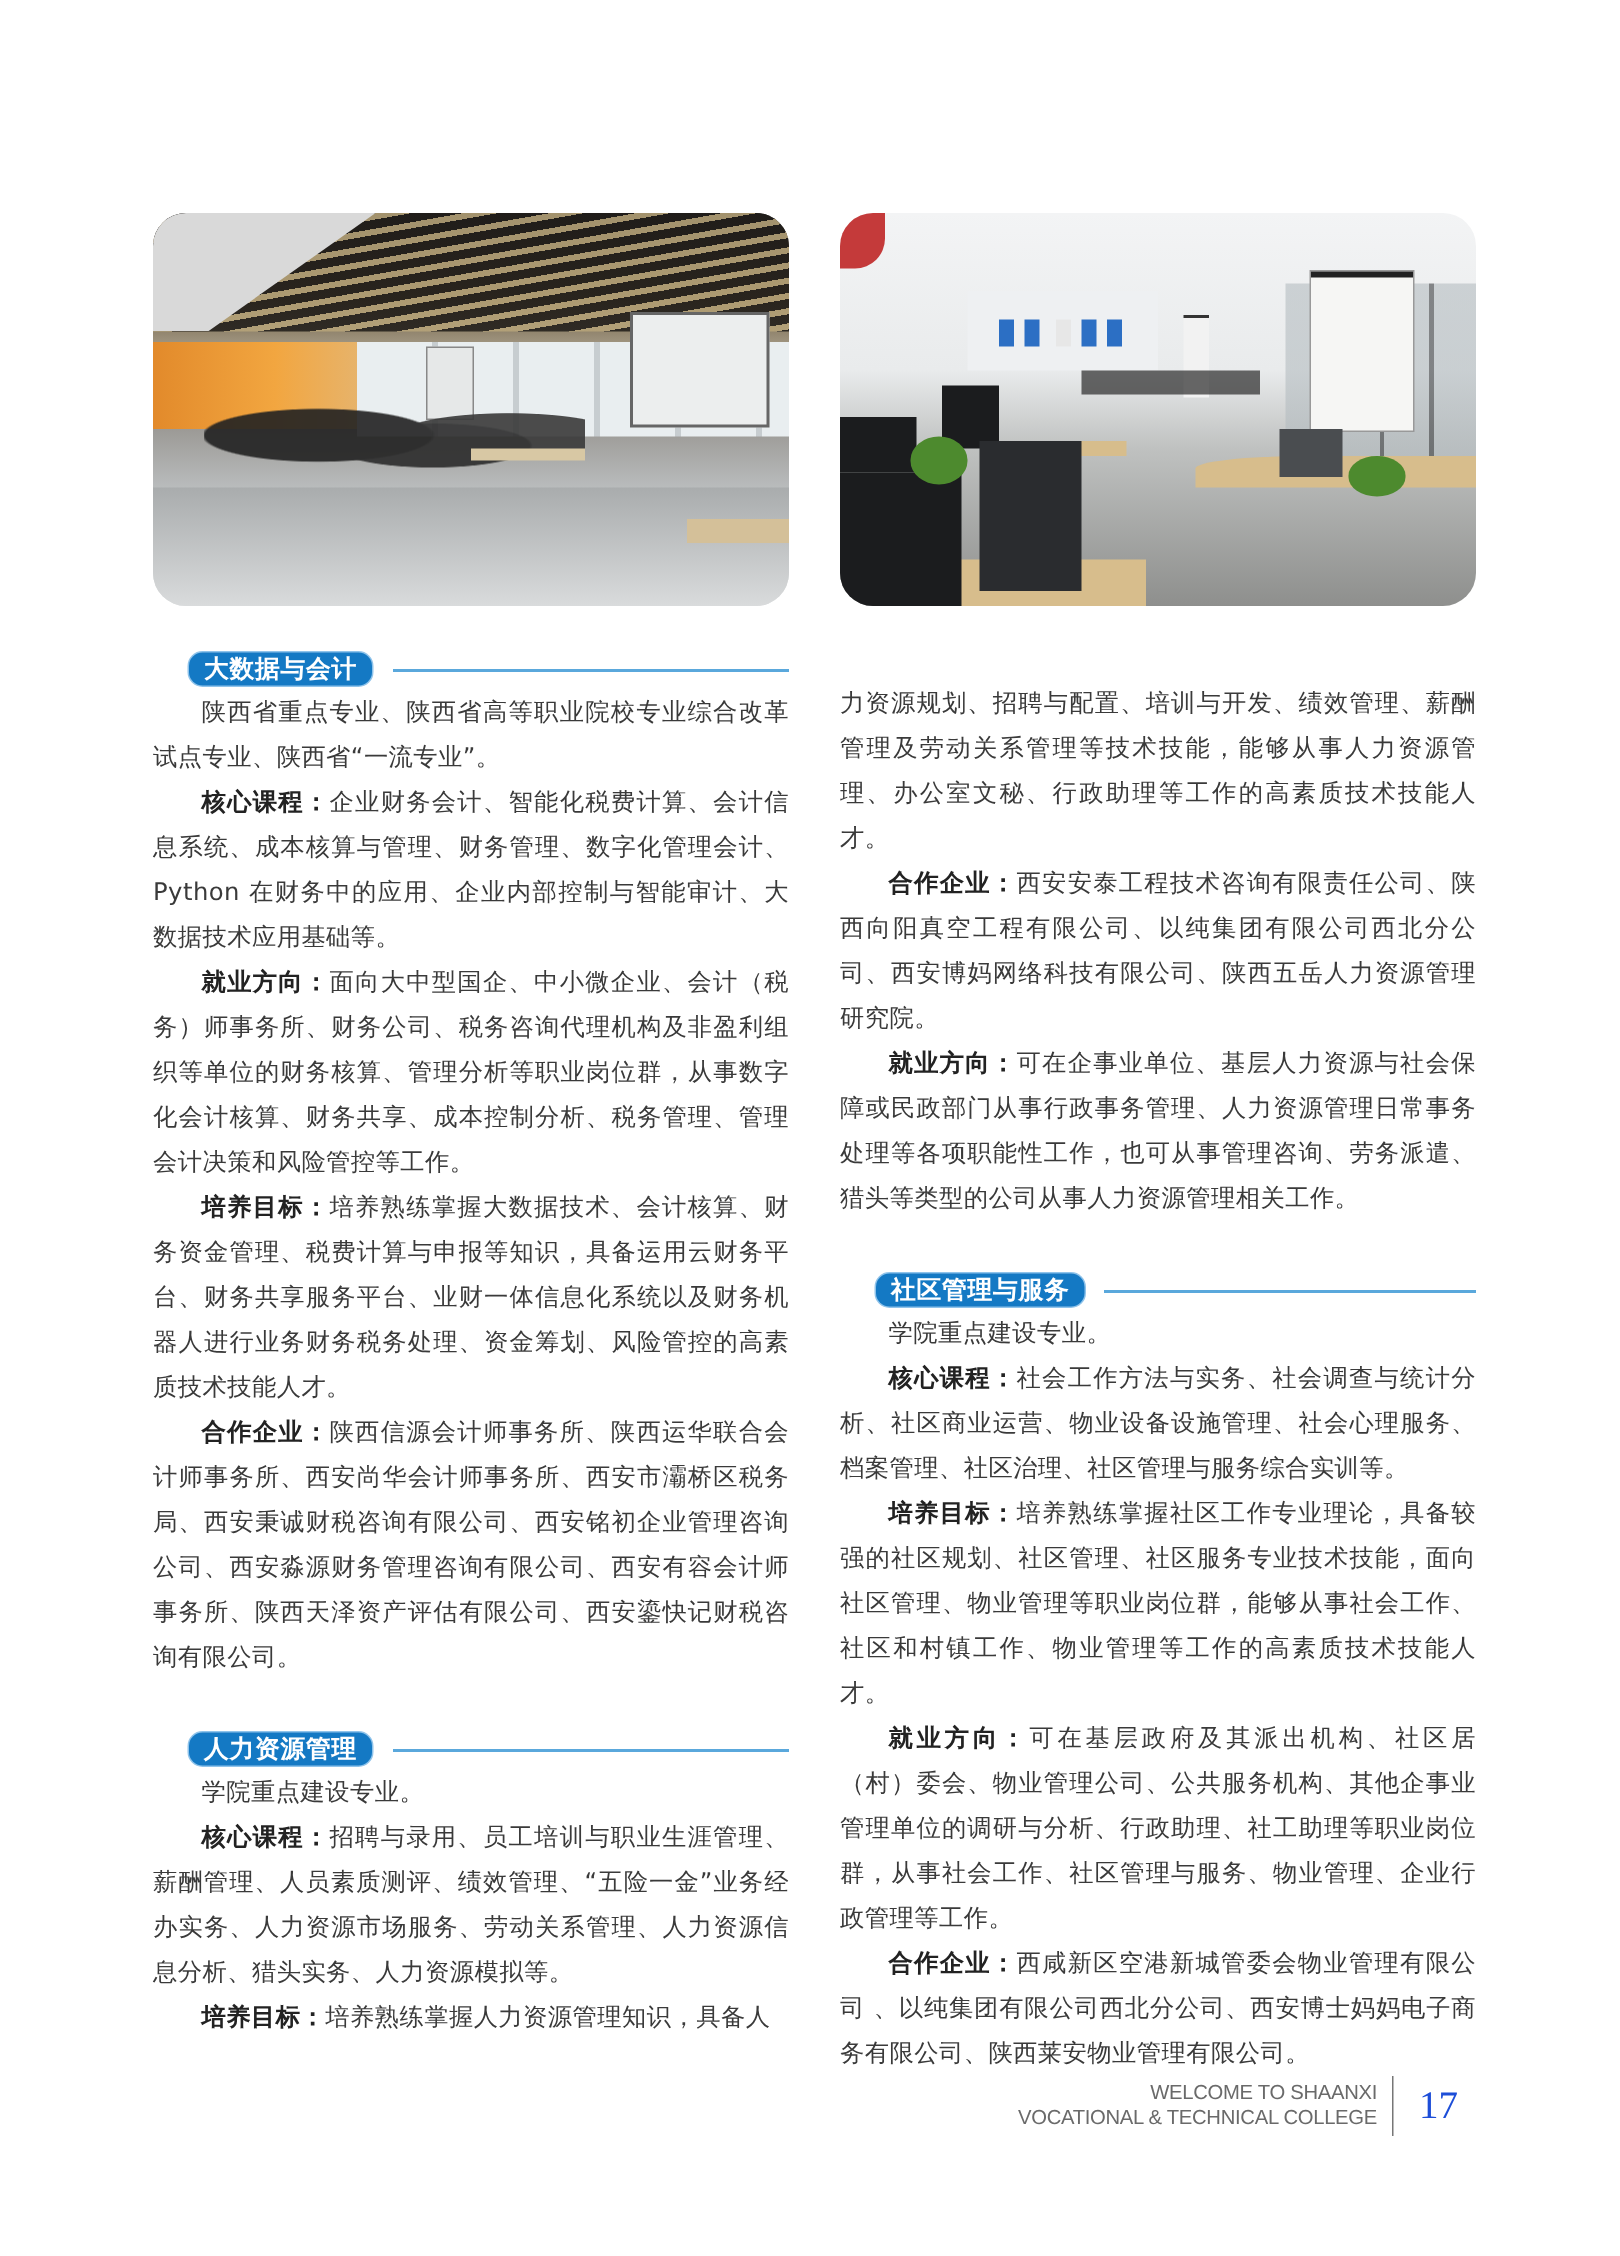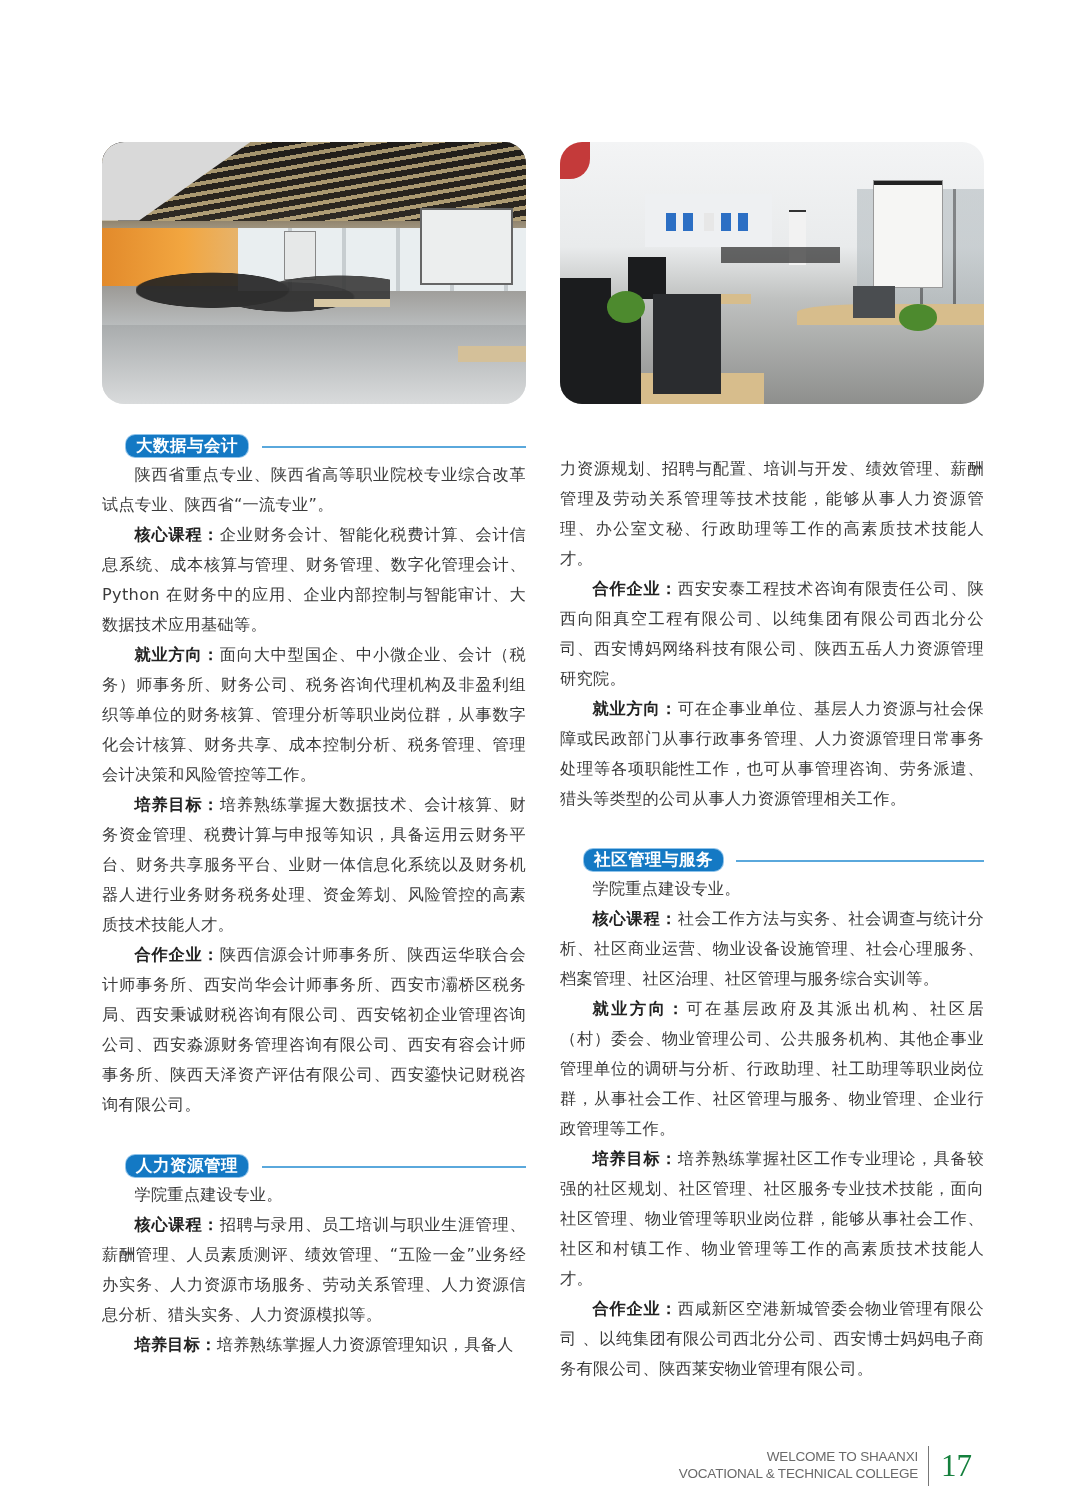--- a/index.html
+++ b/index.html
@@ -60,26 +60,26 @@
     position: absolute; left: 24px; top: 5px; height: 22px; padding: 0 10px;
     background: #1479c4; color: #fff; font-weight: bold; font-size: 16.5px; line-height: 22px;
     border-radius: 9px; letter-spacing: 0.5px; box-shadow: 0 0 0 1px #8fc3ea;
   }
   .sec-head .rule { position: absolute; right: 0; top: 16px; height: 1.5px; background: #5aa8dc; }
   p.para { margin: 0; text-indent: 2em; text-align: justify; }
   p.para.noindent { text-indent: 0; }
   p.para b { color: #222; font-weight: bold; }
   .spacer { height: 30px; }
 
-  .footer { position: absolute; top: 1446px; left: 640px; width: 340px; height: 40px; }
+  .footer { position: absolute; top: 1384px; left: 640px; width: 340px; height: 40px; }
   .footer .lines { position: absolute; right: 62px; top: 2px; text-align: right; font-size: 13.5px; line-height: 17px;
         color: #6a6a6a; font-family: "Liberation Sans", sans-serif; letter-spacing: -0.2px; }
   .footer .vbar { position: absolute; right: 51px; top: 0; width: 1px; height: 40px; background: #777; }
-  .footer .num { position: absolute; right: 8px; top: 0; font-size: 31px; line-height: 40px;
-        font-family: "Liberation Serif", serif; color: #15803d; }
+  .footer .num { position: absolute; right: 8px; top: 0; font-size: 26px; line-height: 40px;
+        font-family: "Liberation Serif", serif; color: #1d4ed8; }
 </style>
 </head>
 <body>
 
 <div class="photo left">
   <div class="p1">
     <div class="ceil"></div>
     <div class="ceil-light"></div>
     <div class="wall"></div>
     <div class="windows"></div>
@@ -141,22 +141,22 @@
   <p class="para noindent">力资源规划、招聘与配置、培训与开发、绩效管理、薪酬管理及劳动关系管理等技术技能，能够从事人力资源管理、办公室文秘、行政助理等工作的高素质技术技能人才。</p>
   <p class="para"><b>合作企业：</b><span>西安安泰工程技术咨询有限责任公司、陕西向阳真空工程有限公司、以纯集团有限公司西北分公司、西安博妈网络科技有限公司、陕西五岳人力资源管理研究院。</span></p>
   <p class="para"><b>就业方向：</b><span>可在企事业单位、基层人力资源与社会保障或民政部门从事行政事务管理、人力资源管理日常事务处理等各项职能性工作，也可从事管理咨询、劳务派遣、猎头等类型的公司从事人力资源管理相关工作。</span></p>
   <div class="spacer"></div>
   <div class="sec-head">
     <span class="badge">社区管理与服务</span>
     <span class="rule" style="left:176px"></span>
   </div>
   <p class="para">学院重点建设专业。</p>
   <p class="para"><b>核心课程：</b><span>社会工作方法与实务、社会调查与统计分析、社区商业运营、物业设备设施管理、社会心理服务、档案管理、社区治理、社区管理与服务综合实训等。</span></p>
+  <p class="para"><b>培养目标：</b><span>培养熟练掌握社区工作专业理论，具备较强的社区规划、社区管理、社区服务专业技术技能，面向社区管理、物业管理等职业岗位群，能够从事社会工作、社区和村镇工作、物业管理等工作的高素质技术技能人才。</span></p>
   <p class="para"><b>就业方向：</b><span>可在基层政府及其派出机构、社区居（村）委会、物业管理公司、公共服务机构、其他企事业管理单位的调研与分析、行政助理、社工助理等职业岗位群，从事社会工作、社区管理与服务、物业管理、企业行政管理等工作。</span></p>
-  <p class="para"><b>培养目标：</b><span>培养熟练掌握社区工作专业理论，具备较强的社区规划、社区管理、社区服务专业技术技能，面向社区管理、物业管理等职业岗位群，能够从事社会工作、社区和村镇工作、物业管理等工作的高素质技术技能人才。</span></p>
   <p class="para"><b>合作企业：</b><span>西咸新区空港新城管委会物业管理有限公司 、以纯集团有限公司西北分公司、西安博士妈妈电子商务有限公司、陕西莱安物业管理有限公司。</span></p>
 </div>
 
 <div class="footer">
   <div class="lines">
     <div>WELCOME TO SHAANXI</div>
     <div>VOCATIONAL &amp; TECHNICAL COLLEGE</div>
   </div>
   <div class="vbar"></div>
   <div class="num">17</div>

